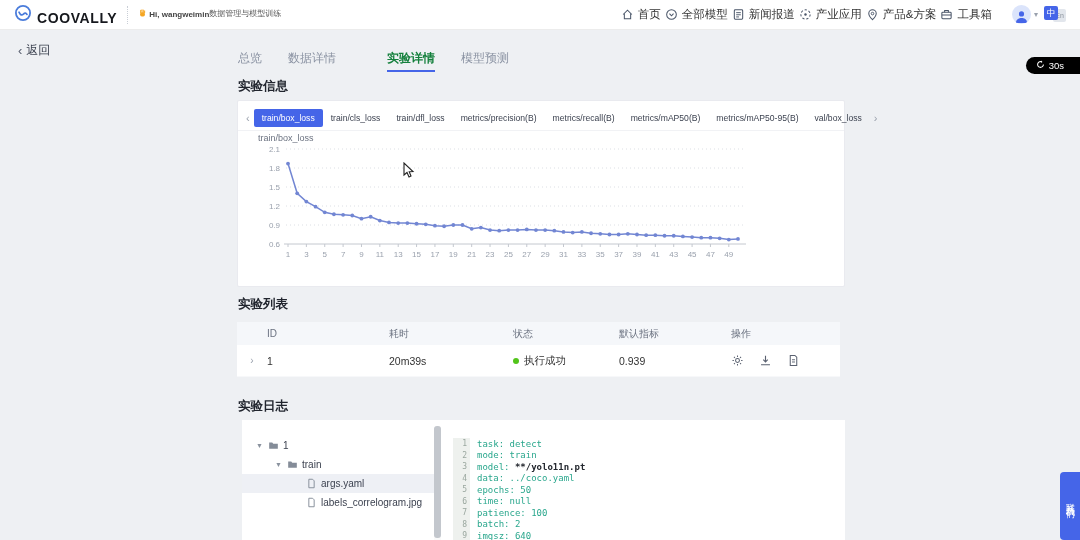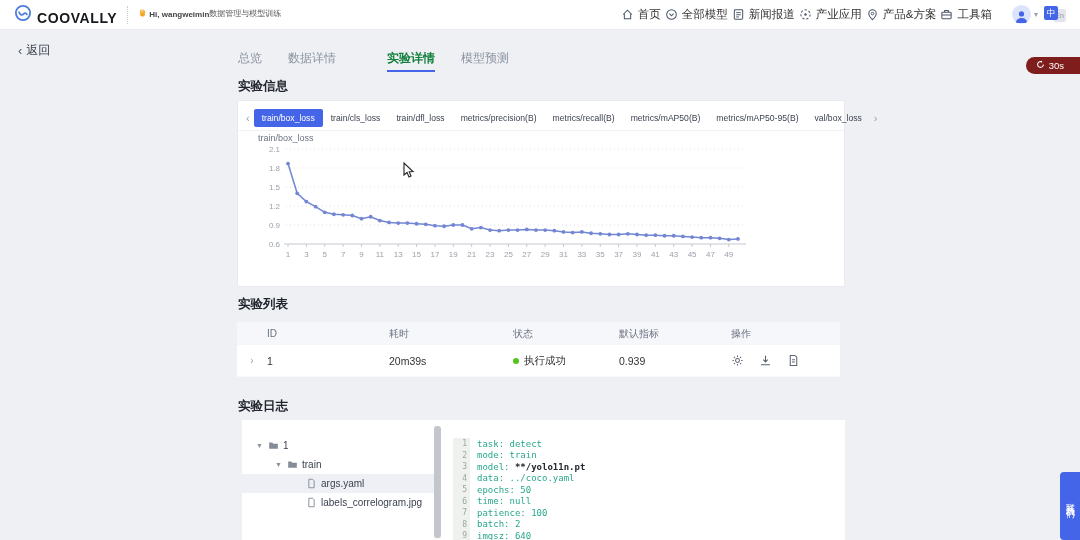--- a/index.html
+++ b/index.html
@@ -24,21 +24,21 @@
   .lang-switch { position:relative; width:22px; height:17px; cursor:pointer; }
   .lang-en { position:absolute; right:0; top:3px; width:13px; height:13px; background:#e2e6ec; color:#8a919c;
              font-size:7px; border-radius:2px; display:flex; align-items:center; justify-content:center; }
   .lang-zh { position:absolute; left:0; top:0; width:14px; height:14px; background:#4565e8; color:#fff;
              font-size:9px; border-radius:2px; display:flex; align-items:center; justify-content:center; }
 
   
   .back { position:absolute; left:18px; top:42px; font-size:12px; color:#3c4250; display:flex;
           align-items:center; gap:4px; cursor:pointer; text-decoration:none; }
   .back-chev { font-size:13px; color:#5a6170; }
-  .refresh-pill { position:absolute; right:0; top:57px; background:#7f1d1d; color:#fff; font-size:9.5px;
+  .refresh-pill { position:absolute; right:0; top:57px; background:#000000; color:#fff; font-size:9.5px;
                   padding:3px 16px 3px 10px; border-radius:10px 0 0 10px; display:flex; align-items:center; gap:4px; cursor:pointer; }
 
   
   .page-tabs { position:absolute; left:238px; top:50px; display:flex; gap:26px; }
   .page-tab { font-size:12px; color:#8b93a3; padding-bottom:5px; cursor:pointer; position:relative; }
   .page-tab.active { color:#15803d; font-weight:bold;margin-left:25px; }
   .page-tab.active::after { content:""; position:absolute; left:0; right:0; bottom:0; height:2px; background:#4565e8; }
 
   .section-title { position:absolute; left:238px; font-size:12.5px; font-weight:bold; color:#21252e; }
   .t-info { top:78px; } .t-list { top:296px; } .t-log { top:398px; }

